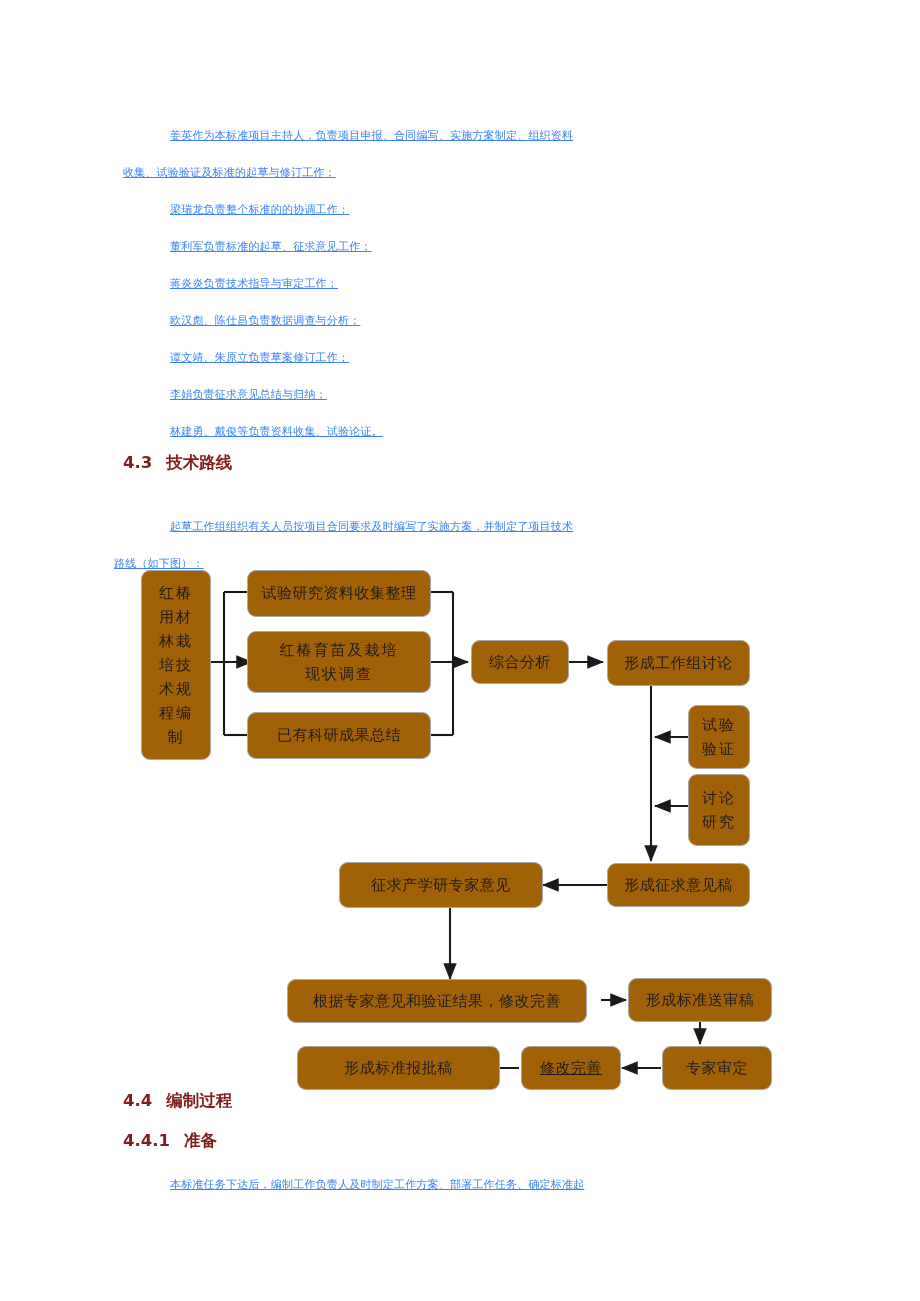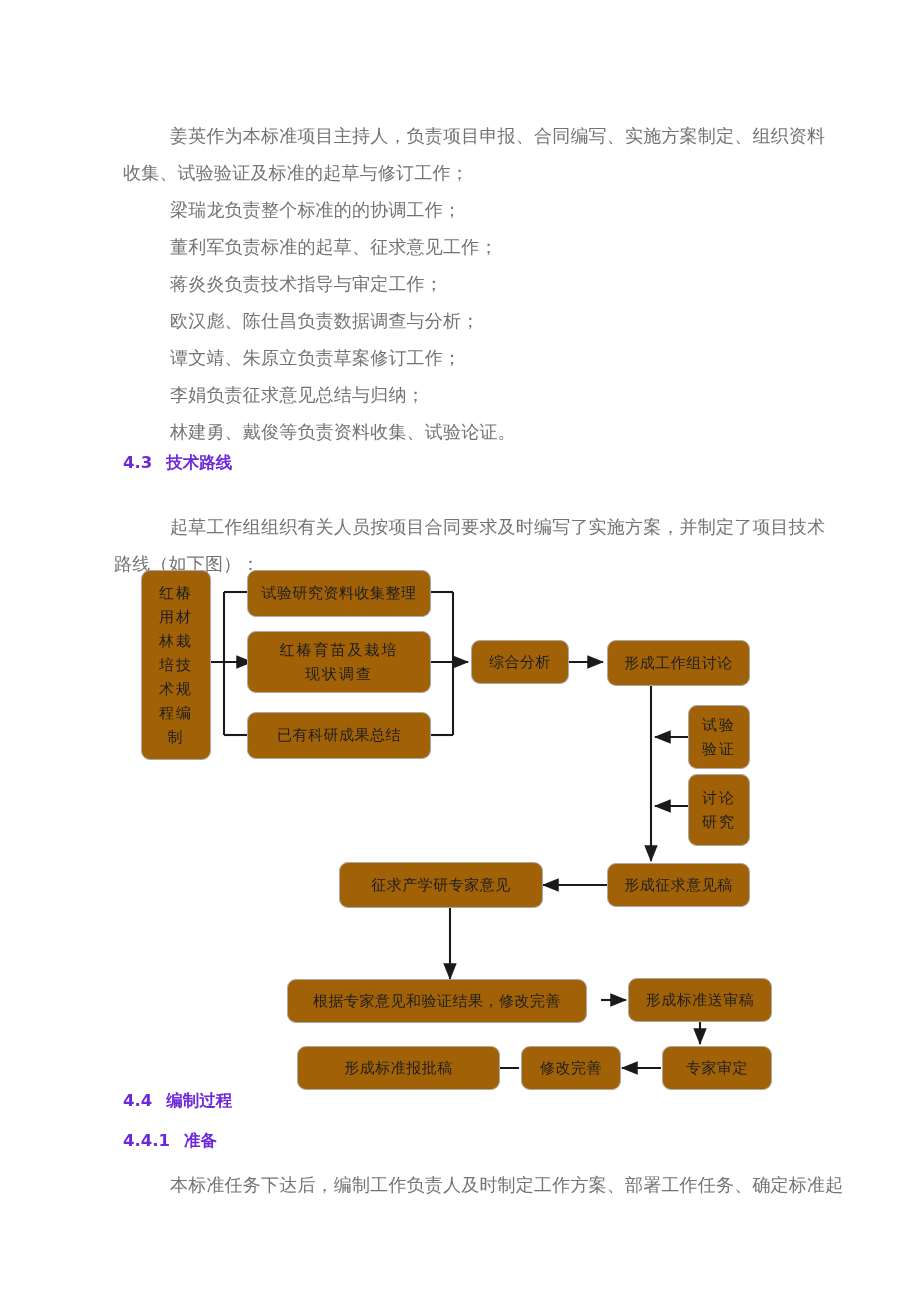--- a/index.html
+++ b/index.html
@@ -19,33 +19,34 @@
     position: absolute;
     left: 0; top: 0;
     width: 920px;
     height: 1301px;
   }
 
   
   .para {
     position: absolute;
     font-family: "DejaVu Serif", "Liberation Serif", serif;
-    font-size: 18px;
+    font-size: 11px;
     line-height: 37px;
-    color: #737373;
+    color: #3b82f6;
     letter-spacing: 0.2px;
     white-space: nowrap;
+    text-decoration: underline;
   }
 
   .heading {
     position: absolute;
     font-family: "DejaVu Sans", "Liberation Sans", sans-serif;
     font-weight: bold;
     font-size: 16.5px;
-    color: #6d28d9;
+    color: #7f1d1d;
     white-space: nowrap;
   }
   .heading .num { margin-right: 14px; }
 
   
   #flowchart {
     position: absolute;
     left: 0;
     top: 0;
     width: 920px;
@@ -182,21 +183,21 @@
   <div class="fbox" style="left:607px; top:863px; width:143px; height:44px;">形成征求意见稿</div>
 
   <div class="fbox" style="left:339px; top:862px; width:204px; height:46px;">征求产学研专家意见</div>
 
   <div class="fbox" style="left:287px; top:979px; width:300px; height:44px;">根据专家意见和验证结果，修改完善</div>
 
   <div class="fbox" style="left:628px; top:978px; width:144px; height:44px;">形成标准送审稿</div>
 
   <div class="fbox" style="left:662px; top:1046px; width:110px; height:44px;">专家审定</div>
 
-  <div class="fbox" style="left:521px; top:1046px; width:100px; height:44px;">修改完善</div>
+  <div class="fbox" style="left:521px; top:1046px; width:100px; height:44px;text-decoration:underline;">修改完善</div>
 
   <div class="fbox" style="left:297px; top:1046px; width:203px; height:44px;">形成标准报批稿</div>
 
   <div class="heading" style="left:123px; top:1090px;">
     <span class="num">4.4</span><span>编制过程</span>
   </div>
 
   <div class="heading" style="left:123px; top:1130px;">
     <span class="num">4.4.1</span><span>准备</span>
   </div>

